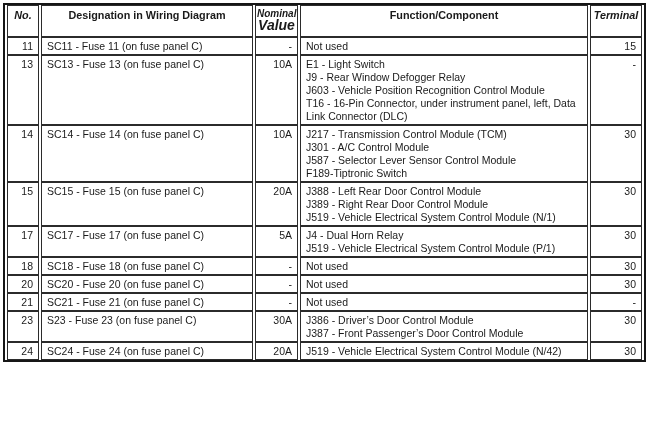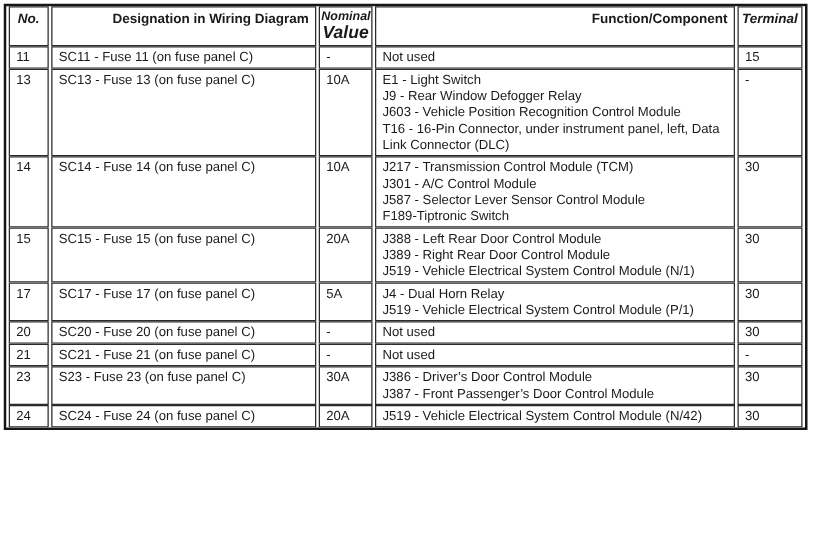--- a/index.html
+++ b/index.html
@@ -29,29 +29,29 @@
     vertical-align: top;
     font-size: 10.5px;
     line-height: 13px;
     padding: 2px 5px 1px 5px;
     overflow: hidden;
     background: #ffffff;
   }
   th {
     font-weight: bold;
     font-size: 10.8px;
-    text-align: right;
+    text-align: center;
     padding-top: 3px;
     padding-bottom: 14px;
   }
   th.center, td.center { text-align: center; padding-left: 1px; padding-right: 1px; font-style: italic; }
   th.nominal-h { padding-bottom: 3px; }
   .nom-line1 { display: block; font-size: 10px; line-height: 10px; text-align: center; }
   .nom-line2 { display: block; font-size: 14px; line-height: 12px; text-align: center; }
-  td.num-cell, td.nominal-cell, td.terminal-cell { text-align: left; }
+  td.num-cell, td.nominal-cell, td.terminal-cell { text-align: right; }
   .fn-line { display: block; }
   col.c-no       { width: 32px; }
   col.c-desig    { width: 212px; }
   col.c-nominal  { width: 43px; }
   col.c-function { width: 288px; }
   col.c-terminal { width: 52px; }
 </style>
 </head>
 <body>
 
@@ -125,20 +125,29 @@
           <td class="num-cell">17</td>
           <td class="desig-cell">SC17 - Fuse 17 (on fuse panel C)</td>
           <td class="nominal-cell">5A</td>
           <td class="function-cell">
             <span class="fn-line">J4 - Dual Horn Relay</span>
             <span class="fn-line">J519 - Vehicle Electrical System Control Module (P/1)</span>
           </td>
           <td class="terminal-cell">30</td>
         </tr>
         <tr>
+          <td class="num-cell">18</td>
+          <td class="desig-cell">SC18 - Fuse 18 (on fuse panel C)</td>
+          <td class="nominal-cell">-</td>
+          <td class="function-cell">
+            <span class="fn-line">Not used</span>
+          </td>
+          <td class="terminal-cell">30</td>
+        </tr>
+        <tr>
           <td class="num-cell">20</td>
           <td class="desig-cell">SC20 - Fuse 20 (on fuse panel C)</td>
           <td class="nominal-cell">-</td>
           <td class="function-cell">
             <span class="fn-line">Not used</span>
           </td>
           <td class="terminal-cell">30</td>
         </tr>
         <tr>
           <td class="num-cell">21</td>

